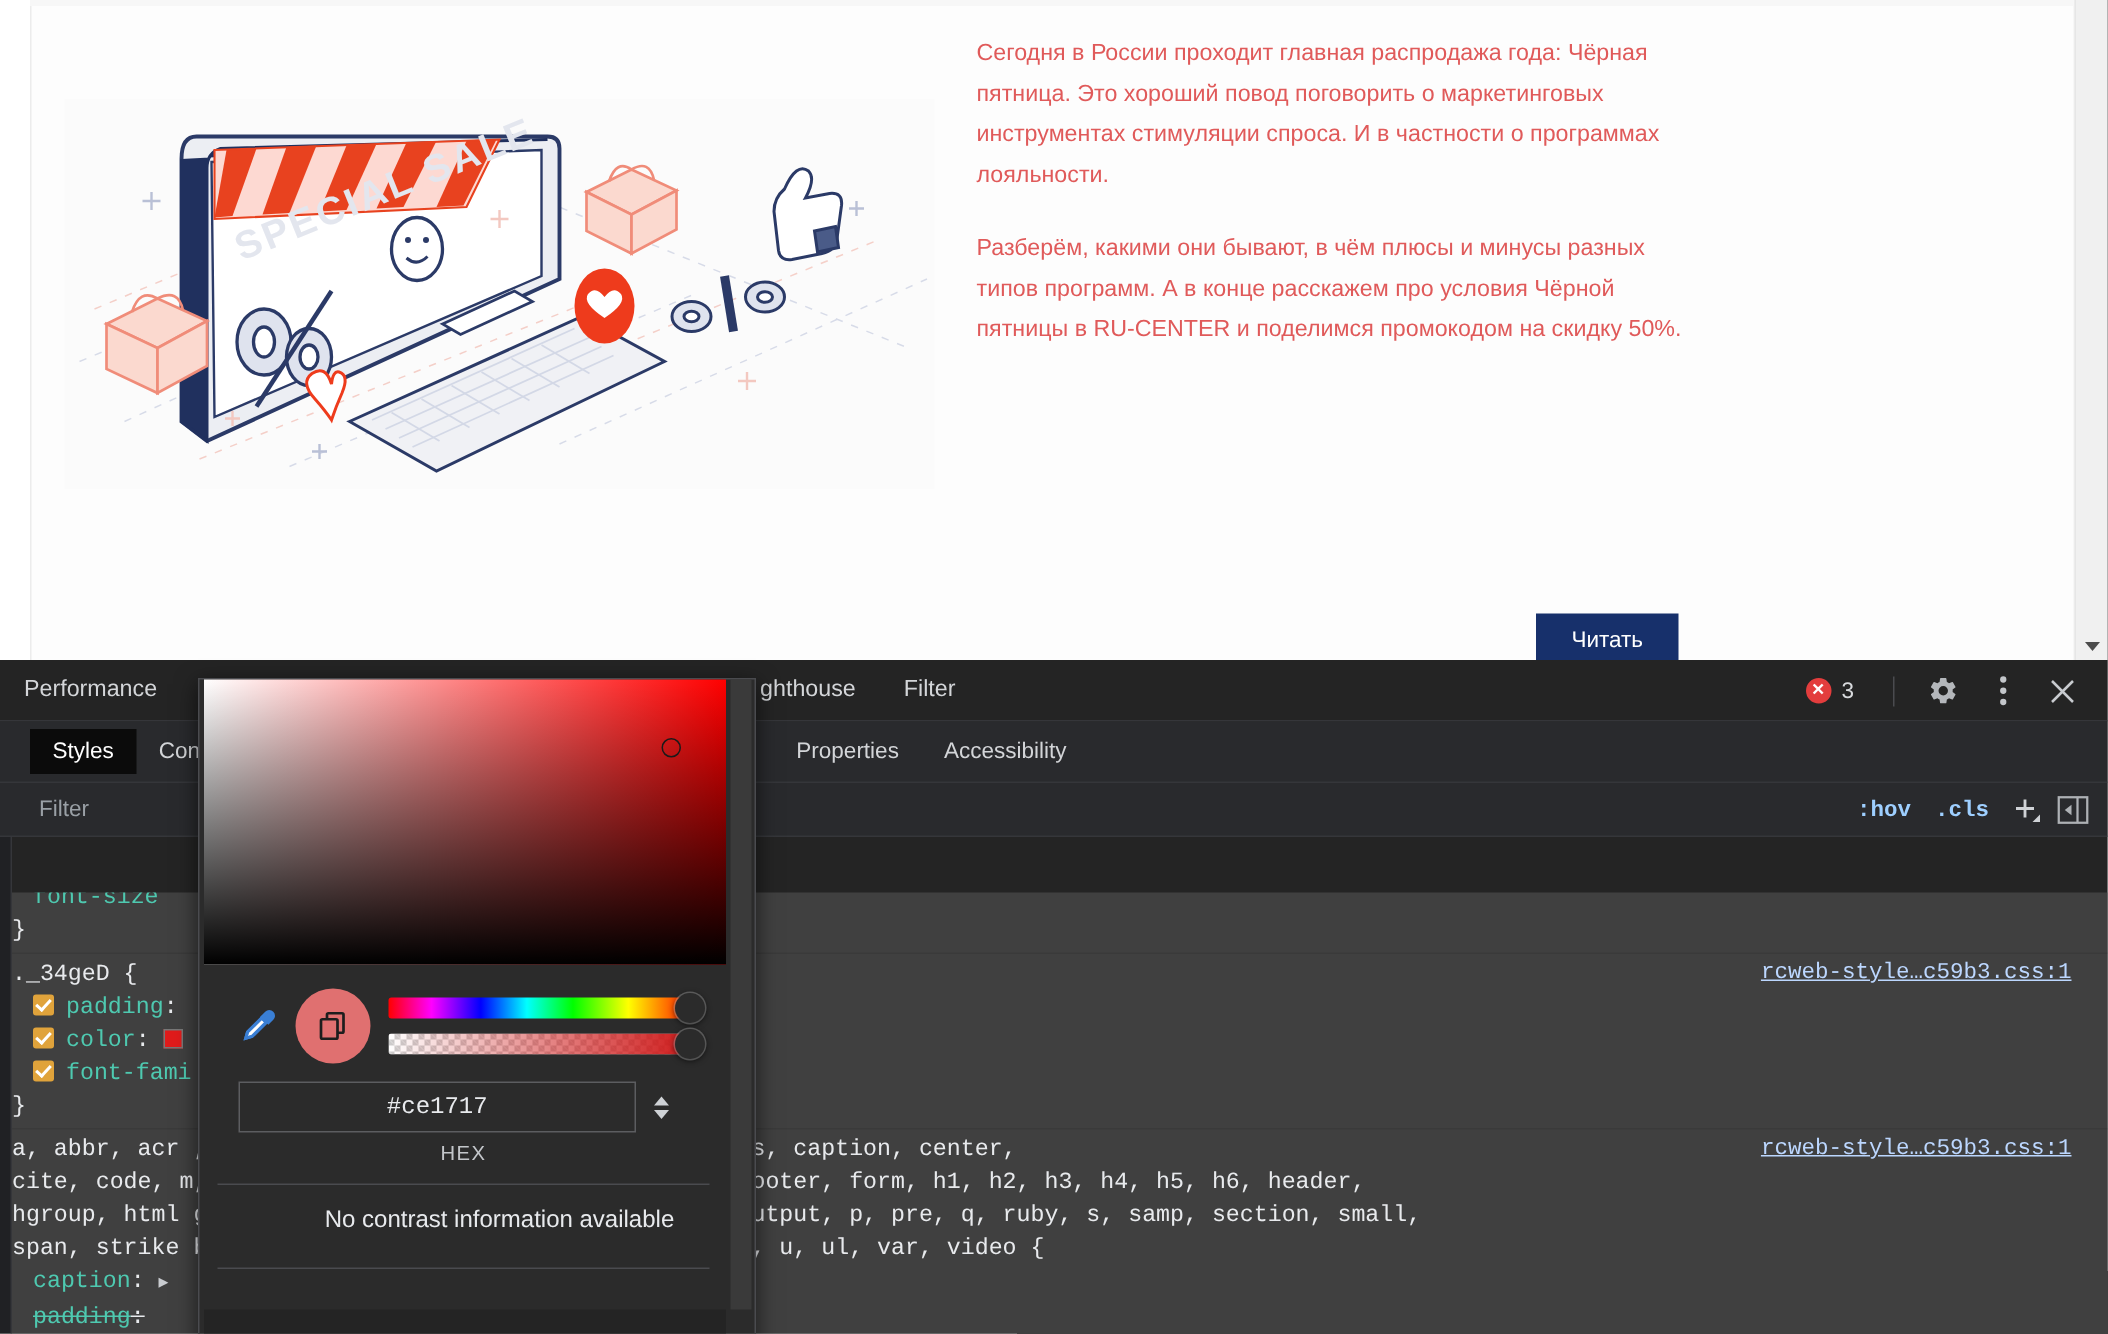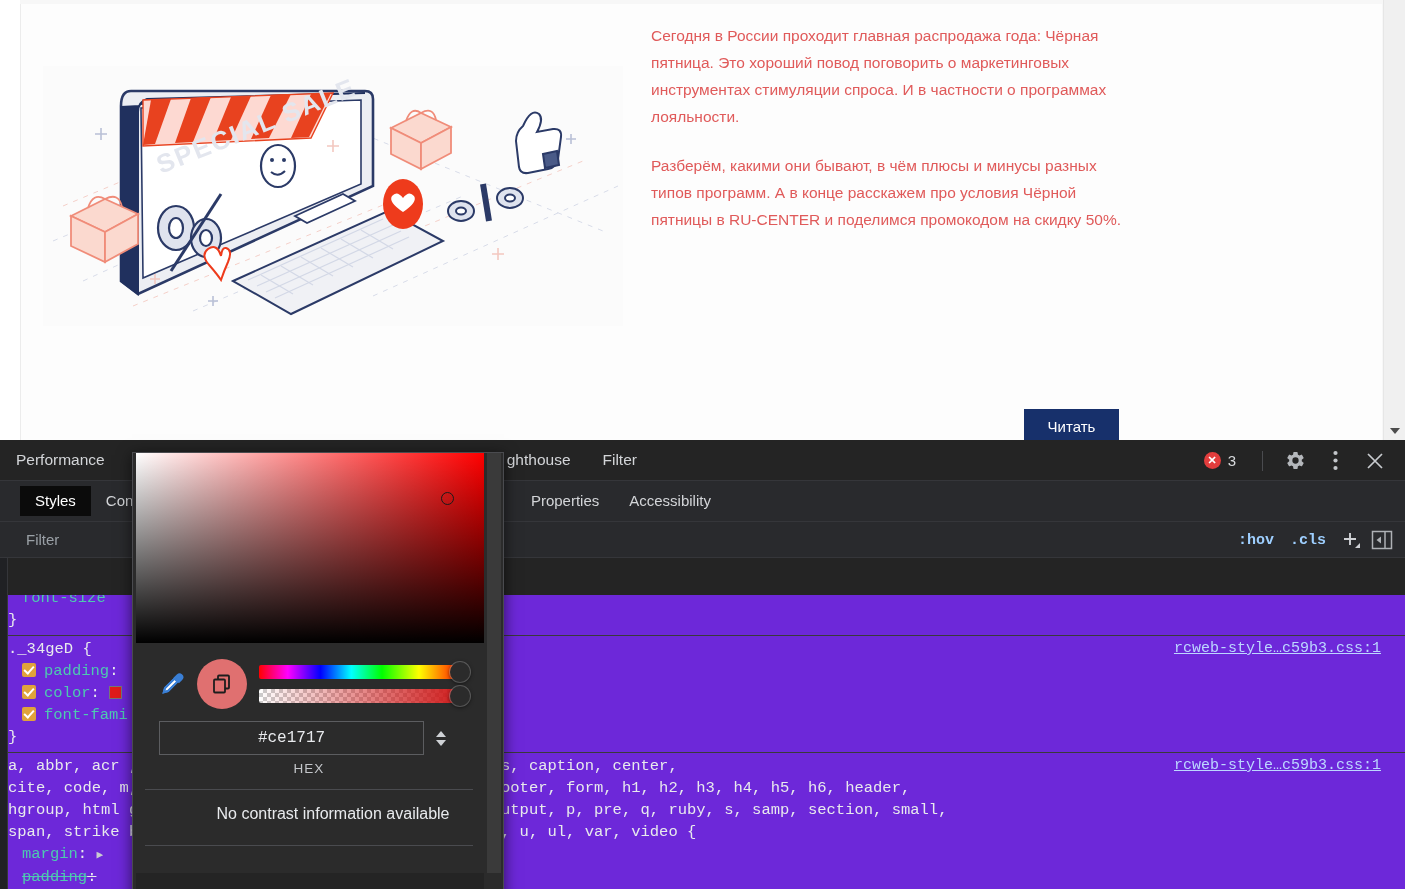--- a/index.html
+++ b/index.html
@@ -112,21 +112,21 @@
   #filterbar-right {
     position:absolute; right:8px; top:0; height:36px;
     display:flex; align-items:center; gap:2px;
   }
   .fb-txt { font-family:"Liberation Mono", monospace; font-size:15px; color:#9ecfff; padding:0 7px; cursor:pointer;font-weight:bold; }
   .fb-icon { width:30px;height:36px;display:flex;align-items:center;justify-content:center;cursor:pointer; }
 
   
   #styles-pane {
     position:absolute; left:8px; right:0; top:155px; bottom:0;
-    background:#6d28d9; overflow:hidden;
+    background:#404040; overflow:hidden;
     font-family:"Liberation Mono", monospace; font-size:15.5px; line-height:22px;
   }
   .rule { position:relative; border-top:1px solid #3a3a3a; padding:2px 0 4px 0; }
   .rule.first { border-top:0; }
   .rule-indent { padding-left:14px; }
   .sel { color:#e8eaed; }
   .propname-teal { color:#4ec9b0; }
   .src-link {
     position:absolute; right:24px; top:2px; color:#bcd7ff; text-decoration:underline;
     font-family:"Liberation Mono", monospace; font-size:15px; cursor:pointer;
@@ -439,21 +439,21 @@
     </div>
 
     <div id="reset-rule">
       <div style="padding-left:0;">
         <span class="sel">a, abbr, acr                              , audio, b, big, blockquote, body, canvas, caption, center,</span>
       </div>
       <div><span class="sel">cite, code,                               m, embed, fieldset, figcaption, figure, footer, form, h1, h2, h3, h4, h5, h6, header,</span></div>
       <div><span class="sel">hgroup, html                              gend, li, mark, menu, nav, object, ol, output, p, pre, q, ruby, s, samp, section, small,</span></div>
       <div><span class="sel">span, strike                              body, td, tfoot, th, thead, time, tr, tt, u, ul, var, video {</span></div>
       <div class="rule-indent">
-        <span class="propname-teal">margin</span><span class="sel">:&nbsp;</span><span class="tri">▶</span>
+        <span class="propname-teal">caption</span><span class="sel">:&nbsp;</span><span class="tri">▶</span>
       </div>
       <div class="rule-indent">
         <span class="propname-teal strike">padding</span><span class="sel strike">:</span>
       </div>
       <div class="rule-indent">
         
       </div>
       <a class="src-link" style="top:2px;">rcweb-style…c59b3.css:1</a>
     </div>
   </div>

